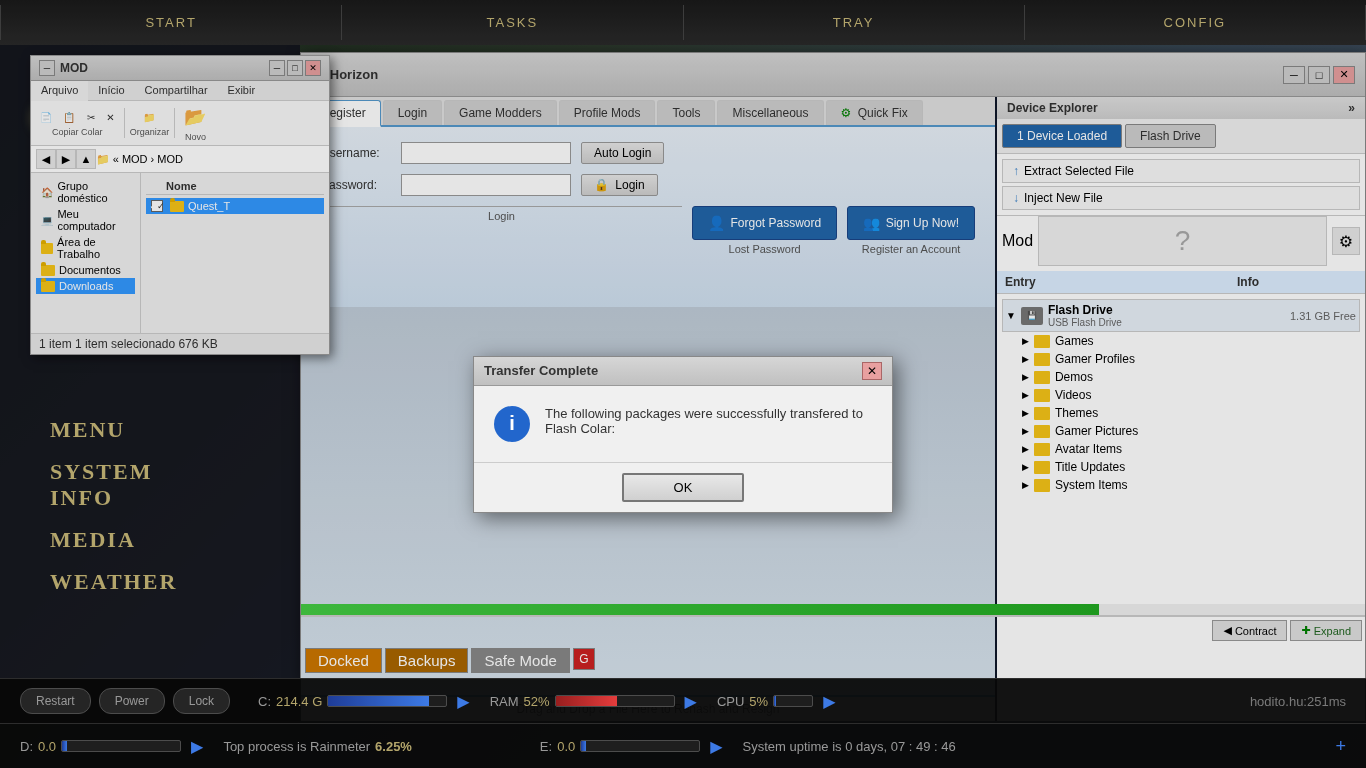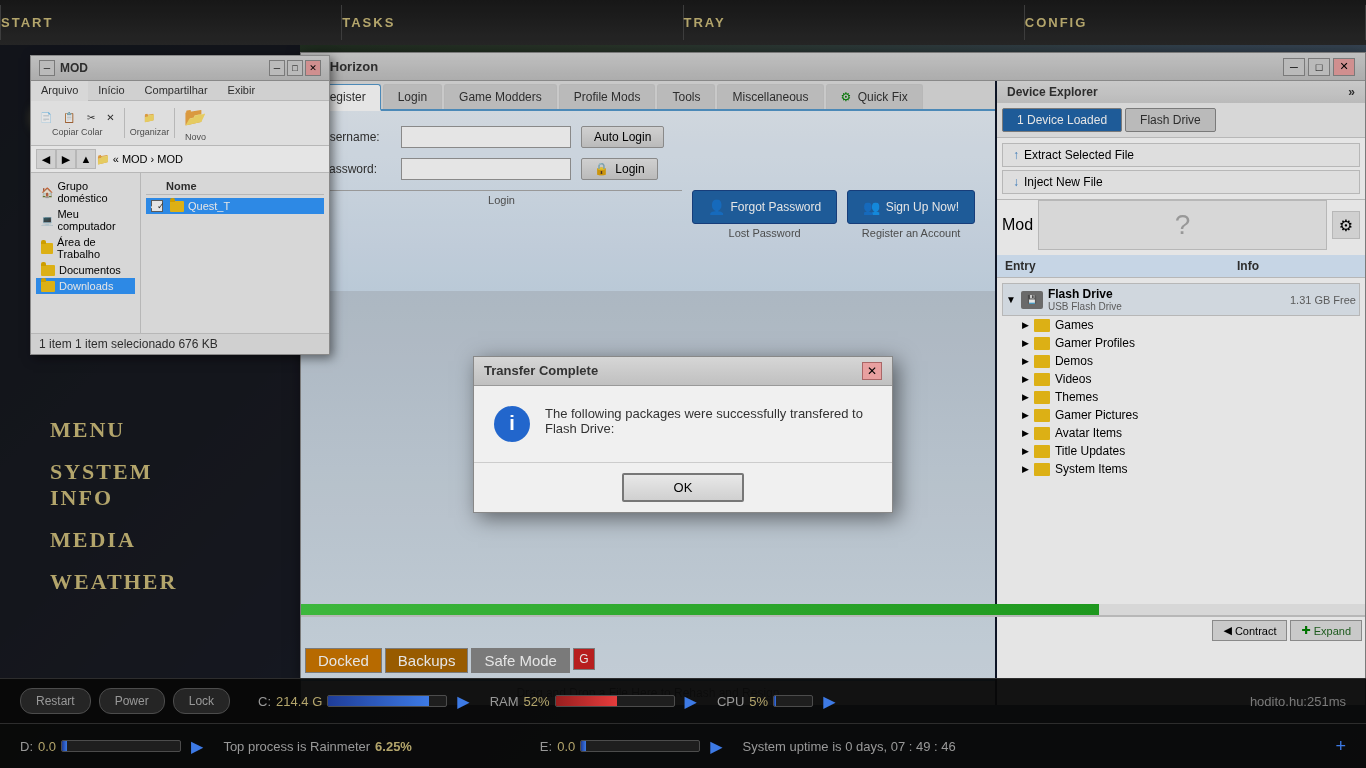--- a/index.html
+++ b/index.html
@@ -14,21 +14,21 @@
     
     .top-bar {
       position: absolute; top: 0; left: 0; right: 0; height: 45px;
       background: linear-gradient(180deg, #1a1a1a 0%, #2a2a2a 100%);
       display: flex; align-items: center; z-index: 100;
     }
     .top-bar-nav {
       display: flex; width: 100%; align-items: center;
     }
     .top-nav-item {
-      flex: 1; color: #c8b878; font-size: 13px; font-weight: bold;
+      flex: 1; text-align: center; color: #c8b878; font-size: 13px; font-weight: normal;
       letter-spacing: 2px; text-transform: uppercase; padding: 10px 0;
       cursor: pointer; border-right: 1px solid #444;
     }
     .top-nav-item:first-child { border-left: 1px solid #444; }
 
     
     .left-panel {
       position: absolute; left: 0; top: 45px; width: 300px; bottom: 45px;
       background: rgba(20, 20, 30, 0.85);
     }
@@ -110,21 +110,21 @@
 
     
     .horizon-app {
       position: absolute; top: 52px; left: 300px; right: 0; bottom: 90px;
       background: #f0f0f0; border: 1px solid #888;
       box-shadow: 3px 3px 15px rgba(0,0,0,0.6); z-index: 40;
     }
     .hz-title-bar {
       background: linear-gradient(180deg, #d6d6d6, #c0c0c0);
       padding: 4px 10px; display: flex; align-items: center; justify-content: space-between;
-      border-bottom: 1px solid #999; height: 28px;
+      border-bottom: 1px solid #999; height: 44px;
     }
     .hz-title { font-size: 13px; color: #333; font-weight: bold; }
     .hz-controls { display: flex; gap: 3px; }
     .hz-btn { width: 22px; height: 18px; background: #d0d0d0; border: 1px solid #888; font-size: 11px; display: flex; align-items: center; justify-content: center; cursor: pointer; }
     .hz-btn.close-btn { background: #e8a0a0; }
 
     
     .hz-tabs { display: flex; background: #e0e0e0; border-bottom: 2px solid #5599cc; padding-top: 3px; padding-left: 5px; gap: 2px; }
     .hz-tab { padding: 5px 14px; font-size: 12px; cursor: pointer; color: #333; border: 1px solid #ccc; border-bottom: none; background: #d0d0d0; border-radius: 3px 3px 0 0; }
     .hz-tab.active { background: #fff; border-color: #5599cc; border-bottom: 2px solid #fff; margin-bottom: -2px; }
@@ -518,21 +518,21 @@
 </div>
 
 <div class="dialog-overlay">
   <div class="dialog" style="margin-left: 0; margin-top: 100px;">
     <div class="dialog-title-bar">
       <span class="dialog-title">Transfer Complete</span>
       <div class="dialog-close">✕</div>
     </div>
     <div class="dialog-content">
       <div class="dialog-icon">i</div>
-      <div class="dialog-text">The following packages were successfully transfered to Flash Drive:</div>
+      <div class="dialog-text">The following packages were successfully transfered to Flash Colar:</div>
     </div>
     <div class="dialog-footer">
       <button class="dialog-ok-btn">OK</button>
     </div>
   </div>
 </div>
 
 <div class="bottom-bar">
   <div class="bottom-bar-top">
     <button class="bottom-btn">Restart</button>

